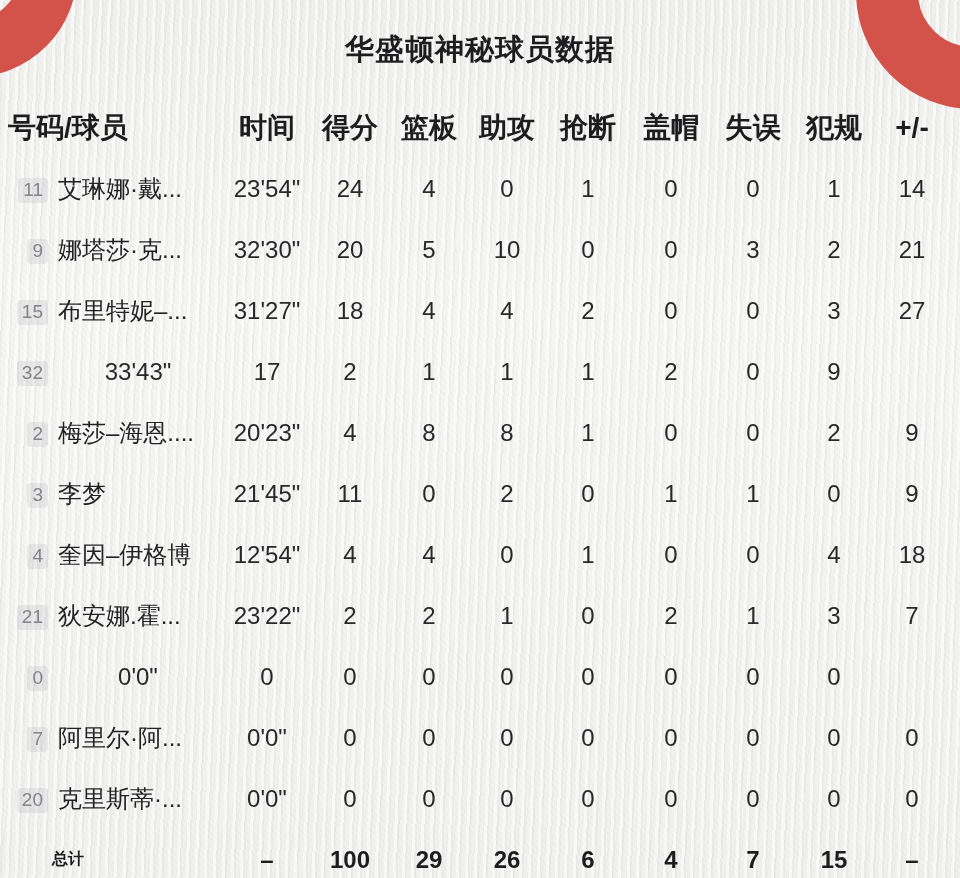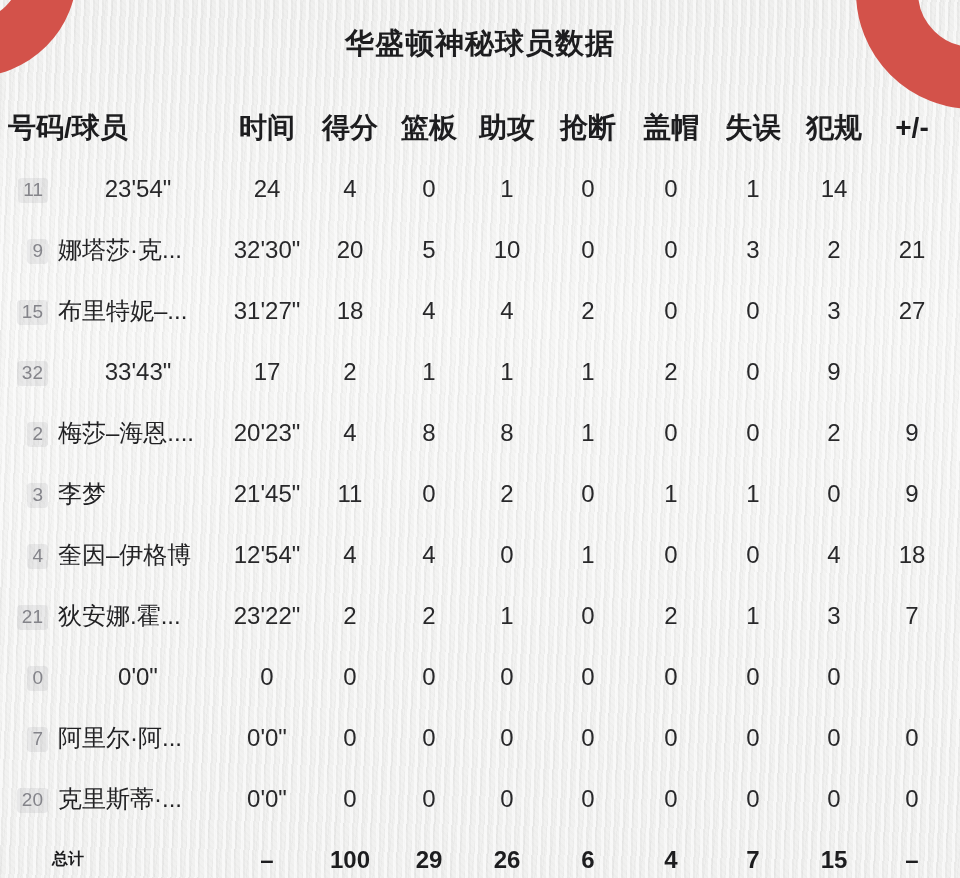--- a/index.html
+++ b/index.html
@@ -29,21 +29,21 @@
     left:-133px;top:-133px;
   }
   .ring.tr{
     width:110px;height:110px;
     border-width:62px;
     right:-130px;top:-125px;
   }
 
   .title{
     position:absolute;
-    left:0;right:0;top:24px;
+    left:0;right:0;top:30px;
     text-align:center;
     font-size:29px;
     font-weight:700;
     color:#1d1d1f;
     letter-spacing:1px;
   }
 
   .table{
     position:absolute;
     left:8px;top:97px;
@@ -119,20 +119,21 @@
       <div class="cell">抢断</div>
       <div class="cell">盖帽</div>
       <div class="cell">失误</div>
       <div class="cell">犯规</div>
       <div class="cell">+/-</div>
     </div>
 
     <div id="rows-container">
         <div class="trow">
           <div class="cell badge-cell"><span class="badge">11</span></div>
+          <div class="cell name">艾琳娜·戴...</div>
           <div class="cell">23'54"</div>
           <div class="cell">24</div>
           <div class="cell">4</div>
           <div class="cell">0</div>
           <div class="cell">1</div>
           <div class="cell">0</div>
           <div class="cell">0</div>
           <div class="cell">1</div>
           <div class="cell">14</div>
         </div>

